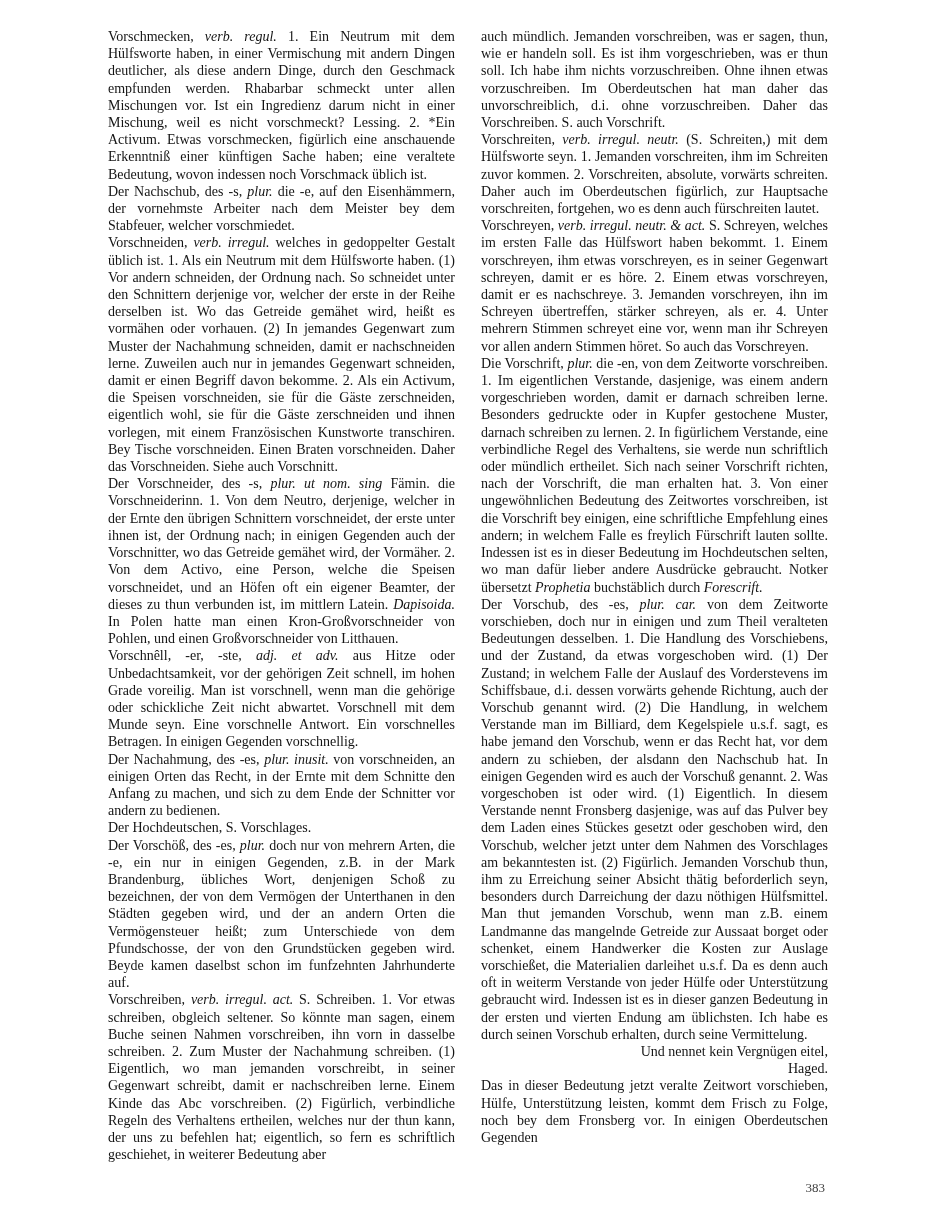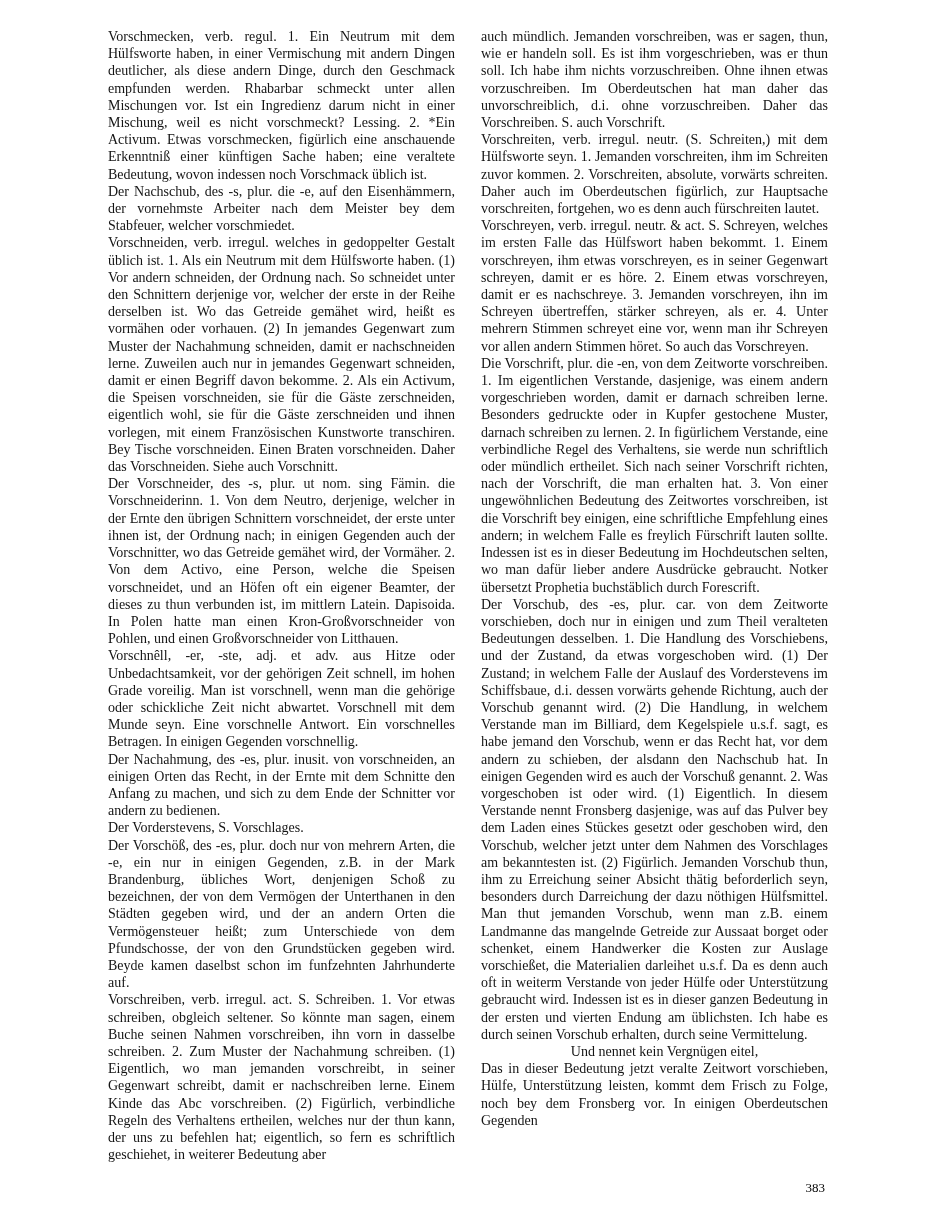--- a/index.html
+++ b/index.html
@@ -22,56 +22,57 @@
   }
   .col { width: 347px; }
   .col p {
     margin: 0;
     font-size: 14px;
     line-height: 17.2px;
     text-align: justify;
     text-justify: inter-word;
   }
   .col p.verse {
-    text-align: center;
+    text-align: right;
     padding-left: 20px;
   }
   .col p.attribution {
     text-align: right;
   }
   span.b { font-weight: normal; }
-  span.i { }
+  span.i { font-style: italic; }
   .page-number {
     position: absolute;
     right: 110px;
     bottom: 14px;
     font-size: 13px;
-    color: #000000;
+    color: #404040;
   }
 </style>
 </head>
 <body>
 
 <div class="page">
   <div class="columns">
     <div class="col" id="col-left">
         <p class="entry"><span class="b">Vorschmecken</span><span class="n">, </span><span class="i">verb. regul.</span><span class="n"> 1. Ein Neutrum mit dem Hülfsworte haben, in einer Vermischung mit andern Dingen deutlicher, als diese andern Dinge, durch den Geschmack empfunden werden. Rhabarbar schmeckt unter allen Mischungen vor. Ist ein Ingredienz darum nicht in einer Mischung, weil es nicht vorschmeckt? Lessing. 2. *Ein Activum. Etwas vorschmecken, figürlich eine anschauende Erkenntniß einer künftigen Sache haben; eine veraltete Bedeutung, wovon indessen noch Vorschmack üblich ist.</span></p>
         <p class="entry"><span class="b">Der Nachschub</span><span class="n">, des -s, </span><span class="i">plur.</span><span class="n"> die -e, auf den Eisenhämmern, der vornehmste Arbeiter nach dem Meister bey dem Stabfeuer, welcher vorschmiedet.</span></p>
         <p class="entry"><span class="b">Vorschneiden</span><span class="n">, </span><span class="i">verb. irregul.</span><span class="n"> welches in gedoppelter Gestalt üblich ist. 1. Als ein Neutrum mit dem Hülfsworte haben. (1) Vor andern schneiden, der Ordnung nach. So schneidet unter den Schnittern derjenige vor, welcher der erste in der Reihe derselben ist. Wo das Getreide gemähet wird, heißt es vormähen oder vorhauen. (2) In jemandes Gegenwart zum Muster der Nachahmung schneiden, damit er nachschneiden lerne. Zuweilen auch nur in jemandes Gegenwart schneiden, damit er einen Begriff davon bekomme. 2. Als ein Activum, die Speisen vorschneiden, sie für die Gäste zerschneiden, eigentlich wohl, sie für die Gäste zerschneiden und ihnen vorlegen, mit einem Französischen Kunstworte transchiren. Bey Tische vorschneiden. Einen Braten vorschneiden. Daher das Vorschneiden. Siehe auch Vorschnitt.</span></p>
         <p class="entry"><span class="b">Der Vorschneider</span><span class="n">, des -s, </span><span class="i">plur. ut nom. sing</span><span class="n"> Fämin. die Vorschneiderinn. 1. Von dem Neutro, derjenige, welcher in der Ernte den übrigen Schnittern vorschneidet, der erste unter ihnen ist, der Ordnung nach; in einigen Gegenden auch der Vorschnitter, wo das Getreide gemähet wird, der Vormäher. 2. Von dem Activo, eine Person, welche die Speisen vorschneidet, und an Höfen oft ein eigener Beamter, der dieses zu thun verbunden ist, im mittlern Latein. </span><span class="i">Dapisoida.</span><span class="n"> In Polen hatte man einen Kron-Großvorschneider von Pohlen, und einen Großvorschneider von Litthauen.</span></p>
         <p class="entry"><span class="b">Vorschnêll</span><span class="n">, -er, -ste, </span><span class="i">adj. et adv.</span><span class="n"> aus Hitze oder Unbedachtsamkeit, vor der gehörigen Zeit schnell, im hohen Grade voreilig. Man ist vorschnell, wenn man die gehörige oder schickliche Zeit nicht abwartet. Vorschnell mit dem Munde seyn. Eine vorschnelle Antwort. Ein vorschnelles Betragen. In einigen Gegenden vorschnellig.</span></p>
         <p class="entry"><span class="b">Der Nachahmung</span><span class="n">, des -es, </span><span class="i">plur. inusit.</span><span class="n"> von vorschneiden, an einigen Orten das Recht, in der Ernte mit dem Schnitte den Anfang zu machen, und sich zu dem Ende der Schnitter vor andern zu bedienen.</span></p>
-        <p class="entry"><span class="b">Der Vorderstevens</span><span class="n">, S. Vorschlages.</span></p>
+        <p class="entry"><span class="b">Der Hochdeutschen</span><span class="n">, S. Vorschlages.</span></p>
         <p class="entry"><span class="b">Der Vorschöß</span><span class="n">, des -es, </span><span class="i">plur.</span><span class="n"> doch nur von mehrern Arten, die -e, ein nur in einigen Gegenden, z.B. in der Mark Brandenburg, übliches Wort, denjenigen Schoß zu bezeichnen, der von dem Vermögen der Unterthanen in den Städten gegeben wird, und der an andern Orten die Vermögensteuer heißt; zum Unterschiede von dem Pfundschosse, der von den Grundstücken gegeben wird. Beyde kamen daselbst schon im funfzehnten Jahrhunderte auf.</span></p>
         <p class="entry"><span class="b">Vorschreiben</span><span class="n">, </span><span class="i">verb. irregul. act.</span><span class="n"> S. Schreiben. 1. Vor etwas schreiben, obgleich seltener. So könnte man sagen, einem Buche seinen Nahmen vorschreiben, ihn vorn in dasselbe schreiben. 2. Zum Muster der Nachahmung schreiben. (1) Eigentlich, wo man jemanden vorschreibt, in seiner Gegenwart schreibt, damit er nachschreiben lerne. Einem Kinde das Abc vorschreiben. (2) Figürlich, verbindliche Regeln des Verhaltens ertheilen, welches nur der thun kann, der uns zu befehlen hat; eigentlich, so fern es schriftlich geschiehet, in weiterer Bedeutung aber</span></p>
       </div>
     <div class="col" id="col-right">
         <p class="entry"><span class="n">auch mündlich. Jemanden vorschreiben, was er sagen, thun, wie er handeln soll. Es ist ihm vorgeschrieben, was er thun soll. Ich habe ihm nichts vorzuschreiben. Ohne ihnen etwas vorzuschreiben. Im Oberdeutschen hat man daher das unvorschreiblich, d.i. ohne vorzuschreiben. Daher das Vorschreiben. S. auch Vorschrift.</span></p>
         <p class="entry"><span class="b">Vorschreiten</span><span class="n">, </span><span class="i">verb. irregul. neutr.</span><span class="n"> (S. Schreiten,) mit dem Hülfsworte seyn. 1. Jemanden vorschreiten, ihm im Schreiten zuvor kommen. 2. Vorschreiten, absolute, vorwärts schreiten. Daher auch im Oberdeutschen figürlich, zur Hauptsache vorschreiten, fortgehen, wo es denn auch fürschreiten lautet.</span></p>
         <p class="entry"><span class="b">Vorschreyen</span><span class="n">, </span><span class="i">verb. irregul. neutr. &amp; act.</span><span class="n"> S. Schreyen, welches im ersten Falle das Hülfswort haben bekommt. 1. Einem vorschreyen, ihm etwas vorschreyen, es in seiner Gegenwart schreyen, damit er es höre. 2. Einem etwas vorschreyen, damit er es nachschreye. 3. Jemanden vorschreyen, ihn im Schreyen übertreffen, stärker schreyen, als er. 4. Unter mehrern Stimmen schreyet eine vor, wenn man ihr Schreyen vor allen andern Stimmen höret. So auch das Vorschreyen.</span></p>
         <p class="entry"><span class="b">Die Vorschrift</span><span class="n">, </span><span class="i">plur.</span><span class="n"> die -en, von dem Zeitworte vorschreiben. 1. Im eigentlichen Verstande, dasjenige, was einem andern vorgeschrieben worden, damit er darnach schreiben lerne. Besonders gedruckte oder in Kupfer gestochene Muster, darnach schreiben zu lernen. 2. In figürlichem Verstande, eine verbindliche Regel des Verhaltens, sie werde nun schriftlich oder mündlich ertheilet. Sich nach seiner Vorschrift richten, nach der Vorschrift, die man erhalten hat. 3. Von einer ungewöhnlichen Bedeutung des Zeitwortes vorschreiben, ist die Vorschrift bey einigen, eine schriftliche Empfehlung eines andern; in welchem Falle es freylich Fürschrift lauten sollte. Indessen ist es in dieser Bedeutung im Hochdeutschen selten, wo man dafür lieber andere Ausdrücke gebraucht. Notker übersetzt </span><span class="i">Prophetia</span><span class="n"> buchstäblich durch </span><span class="i">Forescrift.</span></p>
         <p class="entry"><span class="b">Der Vorschub</span><span class="n">, des -es, </span><span class="i">plur. car.</span><span class="n"> von dem Zeitworte vorschieben, doch nur in einigen und zum Theil veralteten Bedeutungen desselben. 1. Die Handlung des Vorschiebens, und der Zustand, da etwas vorgeschoben wird. (1) Der Zustand; in welchem Falle der Auslauf des Vorderstevens im Schiffsbaue, d.i. dessen vorwärts gehende Richtung, auch der Vorschub genannt wird. (2) Die Handlung, in welchem Verstande man im Billiard, dem Kegelspiele u.s.f. sagt, es habe jemand den Vorschub, wenn er das Recht hat, vor dem andern zu schieben, der alsdann den Nachschub hat. In einigen Gegenden wird es auch der Vorschuß genannt. 2. Was vorgeschoben ist oder wird. (1) Eigentlich. In diesem Verstande nennt Fronsberg dasjenige, was auf das Pulver bey dem Laden eines Stückes gesetzt oder geschoben wird, den Vorschub, welcher jetzt unter dem Nahmen des Vorschlages am bekanntesten ist. (2) Figürlich. Jemanden Vorschub thun, ihm zu Erreichung seiner Absicht thätig beforderlich seyn, besonders durch Darreichung der dazu nöthigen Hülfsmittel. Man thut jemanden Vorschub, wenn man z.B. einem Landmanne das mangelnde Getreide zur Aussaat borget oder schenket, einem Handwerker die Kosten zur Auslage vorschießet, die Materialien darleihet u.s.f. Da es denn auch oft in weiterm Verstande von jeder Hülfe oder Unterstützung gebraucht wird. Indessen ist es in dieser ganzen Bedeutung in der ersten und vierten Endung am üblichsten. Ich habe es durch seinen Vorschub erhalten, durch seine Vermittelung.</span></p>
         <p class="verse"><span class="n">Und nennet kein Vergnügen eitel,</span></p>
+        <p class="attribution"><span class="n">Haged.</span></p>
         <p class="entry"><span class="n">Das in dieser Bedeutung jetzt veralte Zeitwort vorschieben, Hülfe, Unterstützung leisten, kommt dem Frisch zu Folge, noch bey dem Fronsberg vor. In einigen Oberdeutschen Gegenden</span></p>
       </div>
   </div>
   <div class="page-number">383</div>
 </div>
 
 </body></html>

